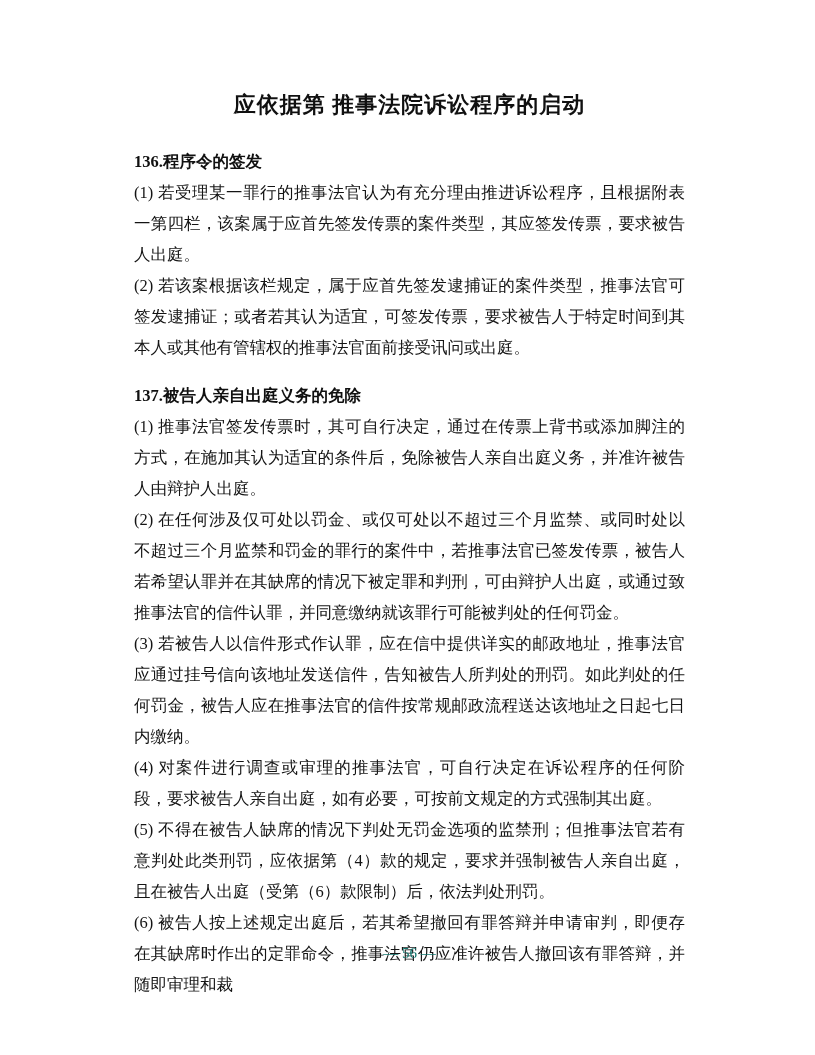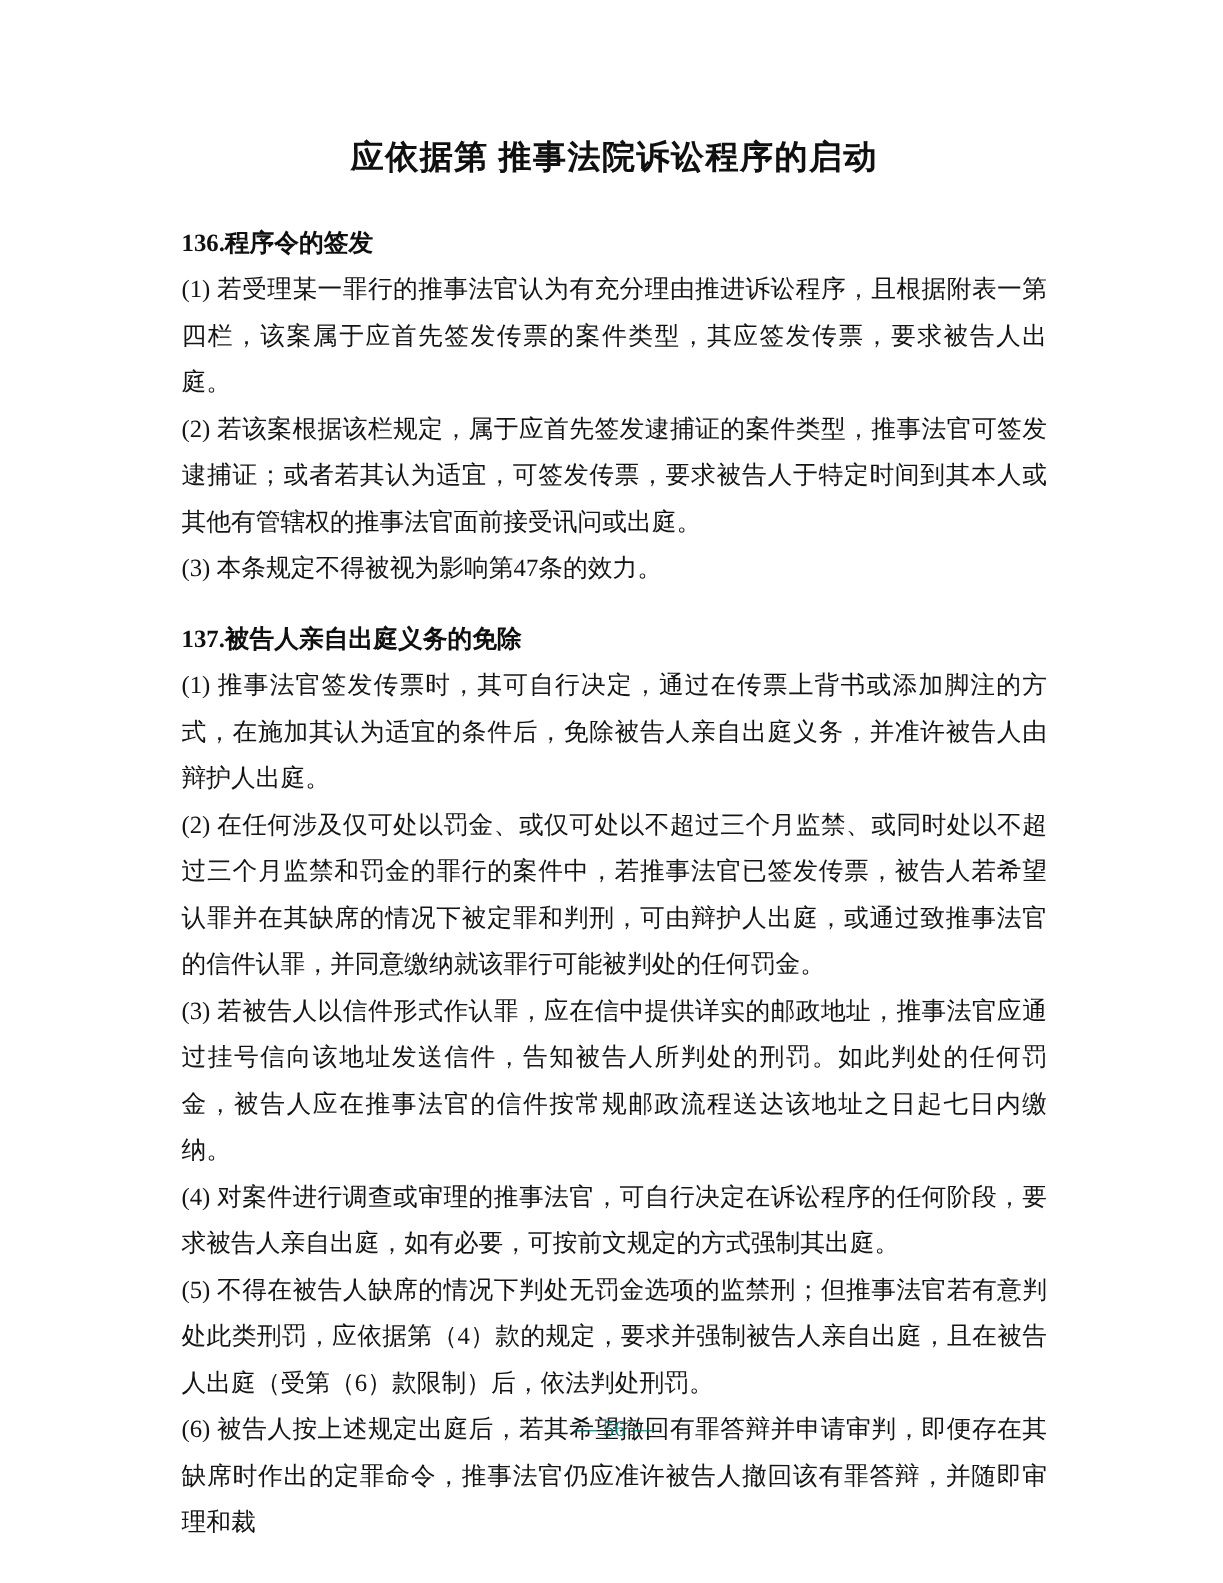--- a/index.html
+++ b/index.html
@@ -25,21 +25,21 @@
   .doc-title {
     font-size: 22px;
     font-weight: bold;
     text-align: center;
     line-height: 30px;
     letter-spacing: 1px;
     margin: 0 0 26px 0;
     color: #101010;
   }
   .section {
-    margin: 4px;
+    margin: 17px;
   }
   .section + .section {
     margin-top: 16px;
   }
   .section-heading {
     font-size: 16.5px;
     font-weight: bold;
     line-height: 31px;
     margin: 0;
     color: #101010;
@@ -68,21 +68,20 @@
 
 <div class="page">
   <div class="content">
 
     <h1 class="doc-title">应依据第 推事法院诉讼程序的启动</h1>
 
     <div class="section">
       <h2 class="section-heading">136.程序令的签发</h2>
       <p class="para">(1) 若受理某一罪行的推事法官认为有充分理由推进诉讼程序，且根据附表一第四栏，该案属于应首先签发传票的案件类型，其应签发传票，要求被告人出庭。</p>
       <p class="para">(2) 若该案根据该栏规定，属于应首先签发逮捕证的案件类型，推事法官可签发逮捕证；或者若其认为适宜，可签发传票，要求被告人于特定时间到其本人或其他有管辖权的推事法官面前接受讯问或出庭。</p>
-      <p class="para">(3) 本条规定不得被视为影响第47条的效力。</p>
     </div>
 
     <div class="section">
       <h2 class="section-heading">137.被告人亲自出庭义务的免除</h2>
       <p class="para">(1) 推事法官签发传票时，其可自行决定，通过在传票上背书或添加脚注的方式，在施加其认为适宜的条件后，免除被告人亲自出庭义务，并准许被告人由辩护人出庭。</p>
       <p class="para">(2) 在任何涉及仅可处以罚金、或仅可处以不超过三个月监禁、或同时处以不超过三个月监禁和罚金的罪行的案件中，若推事法官已签发传票，被告人若希望认罪并在其缺席的情况下被定罪和判刑，可由辩护人出庭，或通过致推事法官的信件认罪，并同意缴纳就该罪行可能被判处的任何罚金。</p>
       <p class="para">(3) 若被告人以信件形式作认罪，应在信中提供详实的邮政地址，推事法官应通过挂号信向该地址发送信件，告知被告人所判处的刑罚。如此判处的任何罚金，被告人应在推事法官的信件按常规邮政流程送达该地址之日起七日内缴纳。</p>
       <p class="para">(4) 对案件进行调查或审理的推事法官，可自行决定在诉讼程序的任何阶段，要求被告人亲自出庭，如有必要，可按前文规定的方式强制其出庭。</p>
       <p class="para">(5) 不得在被告人缺席的情况下判处无罚金选项的监禁刑；但推事法官若有意判处此类刑罚，应依据第（4）款的规定，要求并强制被告人亲自出庭，且在被告人出庭（受第（6）款限制）后，依法判处刑罚。</p>
       <p class="para">(6) 被告人按上述规定出庭后，若其希望撤回有罪答辩并申请审判，即便存在其缺席时作出的定罪命令，推事法官仍应准许被告人撤回该有罪答辩，并随即审理和裁</p>

